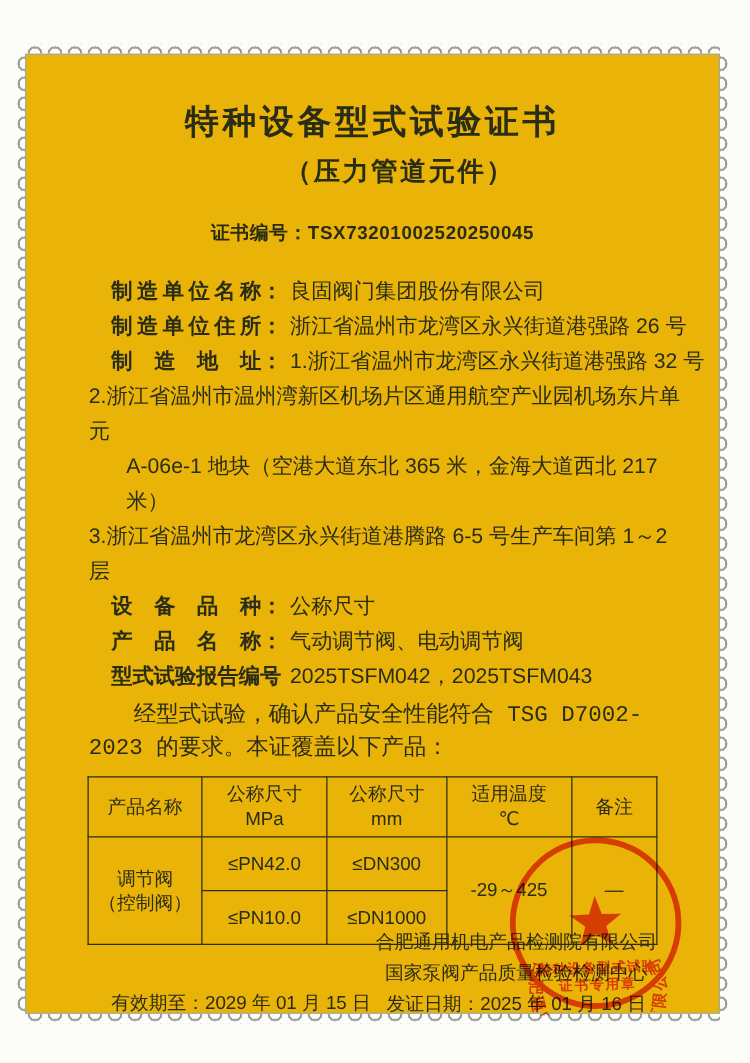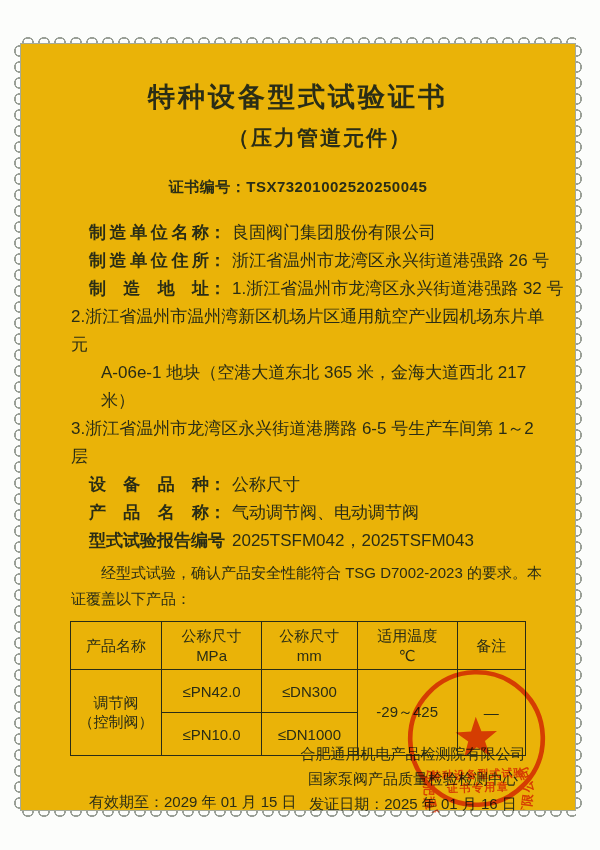--- a/index.html
+++ b/index.html
@@ -42,22 +42,22 @@
              line-height:22px; letter-spacing:0.5px; }
 
   .fields { margin:21px 30px 0 50px; font-size:17px; line-height:28px; }
   .frow { padding-left:18px; white-space:nowrap; }
   .flabel { display:inline-block; width:120px; text-align:justify; text-align-last:justify;
             font-weight:bold; vertical-align:bottom; }
   .fcolon { font-weight:bold; margin-right:6px; }
   .addr-cont { padding-left:0; }
   .addr-indent { padding-left:30px; }
 
-  .statement { margin:5px 32px 0 50px; font-size:15px; line-height:26px;
-               text-indent:2em; }
+  .statement { margin:5px 32px 0 50px; font-size:18px; line-height:26px;
+               text-indent:2em;font-family:Liberation Mono, monospace; }
 
   table.spec { margin:9px auto 0; border-collapse:collapse; width:456px;
                font-size:15px; text-align:center; }
   table.spec td, table.spec th { border:1px solid #2a2d16; font-weight:normal;
                padding:2px 2px; vertical-align:middle; }
   table.spec th { line-height:20px; height:48px; }
   table.spec td { height:43px; }
   .w1{width:20%;} .w2{width:22%;} .w3{width:21%;} .w4{width:22%;} .w5{width:15%;}
 
   .footer { position:absolute; left:0; top:655px; width:100%; font-size:15px; }

